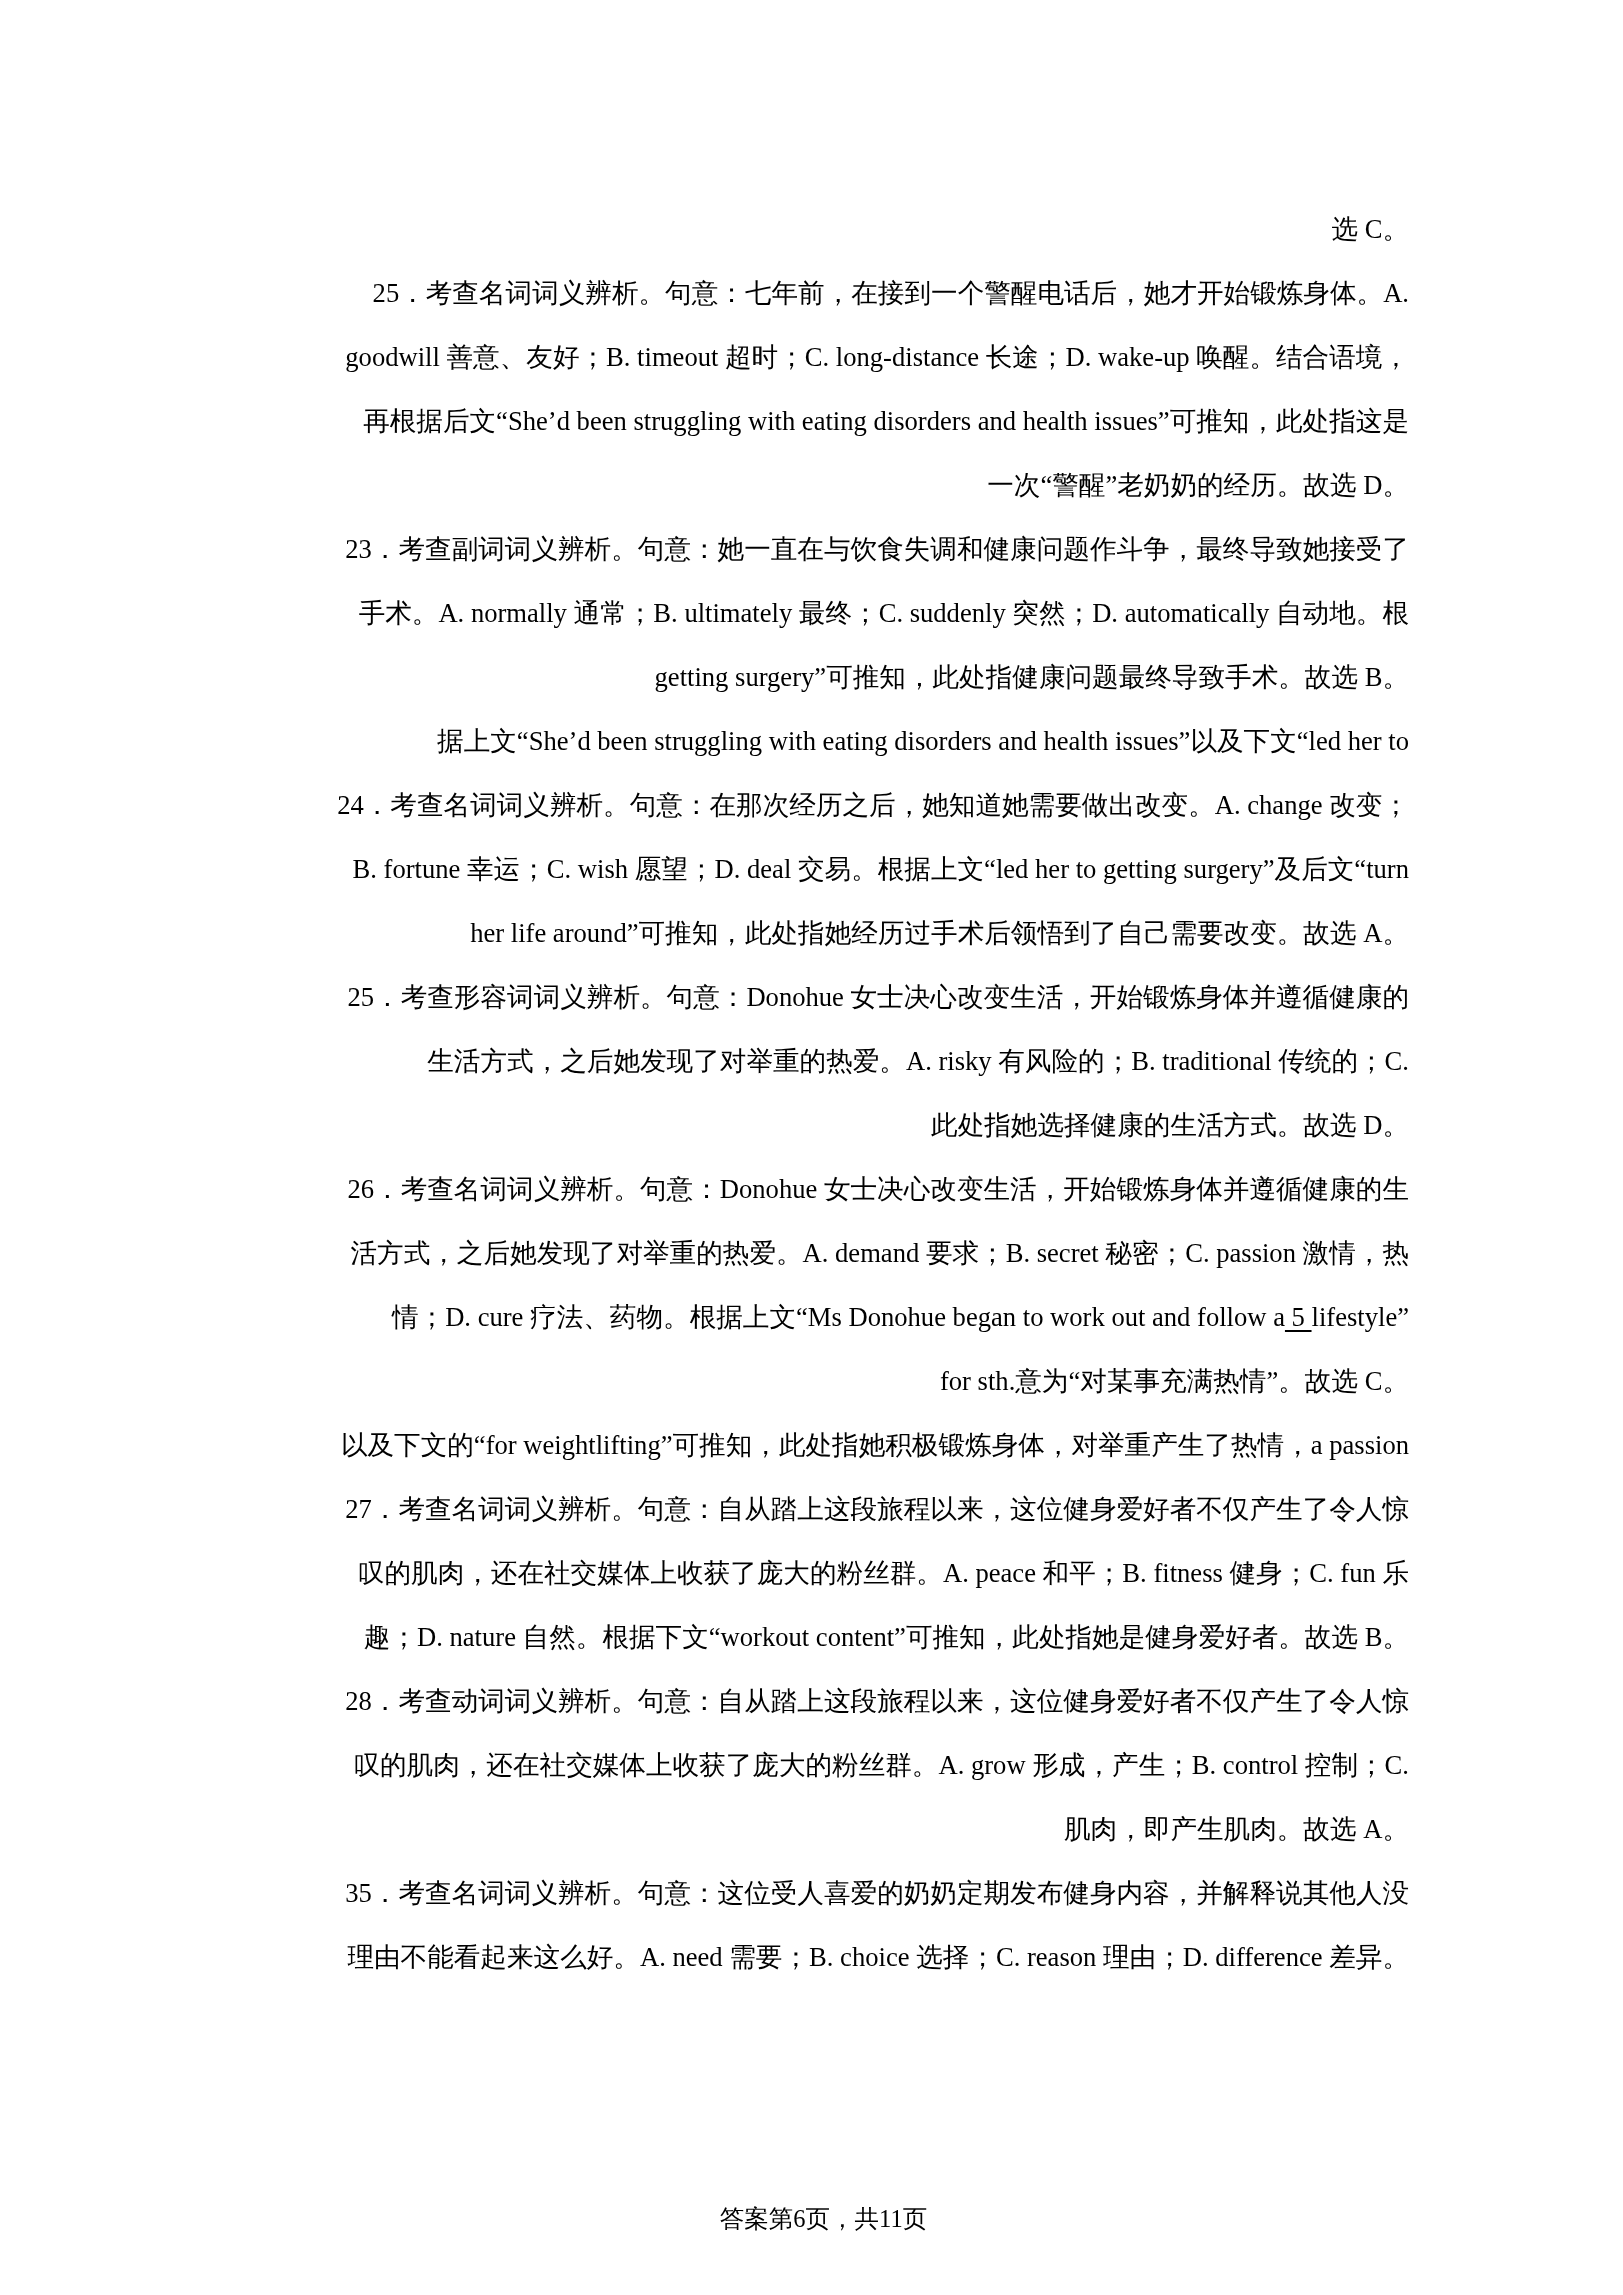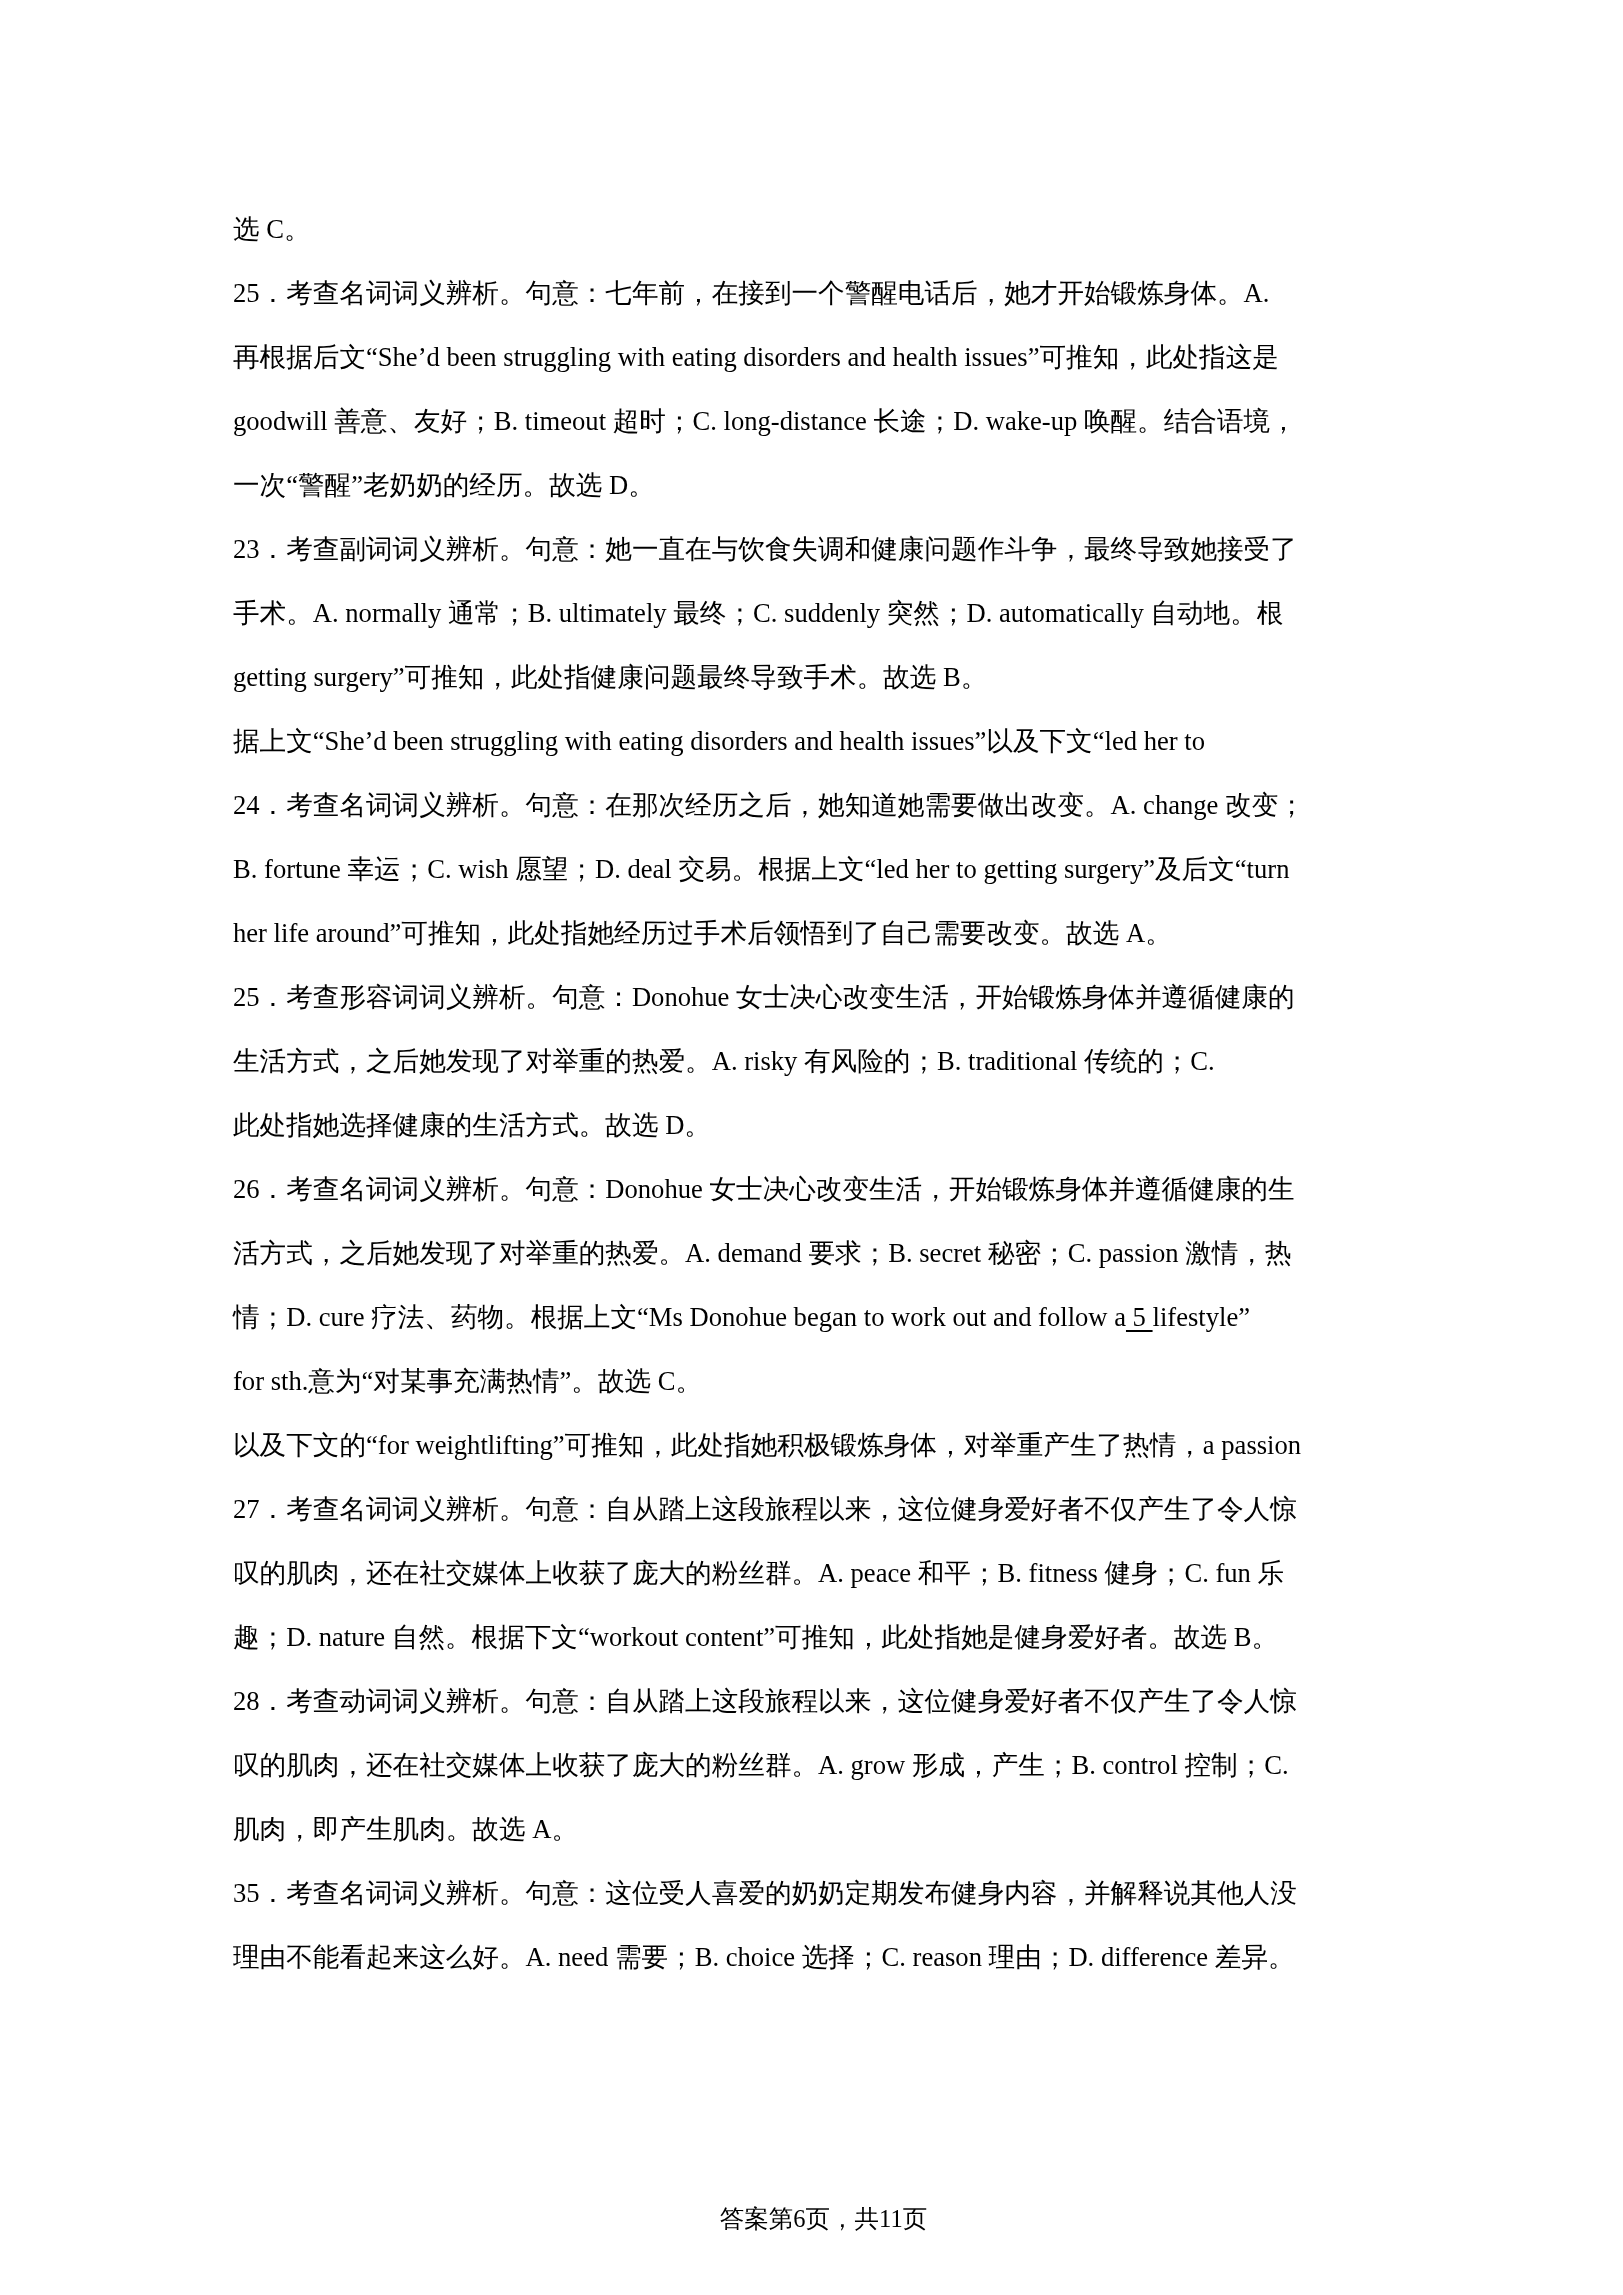--- a/index.html
+++ b/index.html
@@ -14,21 +14,21 @@
     color: #000000;
     font-family: "Liberation Serif", "DejaVu Serif", serif;
   }
   .doc {
     position: absolute;
     left: 233px;
     top: 197px;
     width: 1176px;
     font-size: 26.6px;
     line-height: 64px;
-    text-align: left;
+    text-align: right;
   }
   .line {
     white-space: nowrap;
   }
   .blank {
     text-decoration: underline;
     text-underline-offset: 4.1px;
   }
   .footer {
     position: absolute;
@@ -39,22 +39,22 @@
     font-size: 24.5px;
     line-height: 41px;
   }
 </style>
 </head>
 <body>
 
 <div class="doc">
   <div class="line">选 C。</div>
   <div class="line">25．考查名词词义辨析。句意：七年前，在接到一个警醒电话后，她才开始锻炼身体。A.</div>
+  <div class="line">goodwill 善意、友好；B. timeout 超时；C. long-distance 长途；D. wake-up 唤醒。结合语境，</div>
   <div class="line">再根据后文“She’d been struggling with eating disorders and health issues”可推知，此处指这是</div>
-  <div class="line">goodwill 善意、友好；B. timeout 超时；C. long-distance 长途；D. wake-up 唤醒。结合语境，</div>
   <div class="line">一次“警醒”老奶奶的经历。故选 D。</div>
   <div class="line">23．考查副词词义辨析。句意：她一直在与饮食失调和健康问题作斗争，最终导致她接受了</div>
   <div class="line">手术。A. normally 通常；B. ultimately 最终；C. suddenly 突然；D. automatically 自动地。根</div>
   <div class="line">getting surgery”可推知，此处指健康问题最终导致手术。故选 B。</div>
   <div class="line">据上文“She’d been struggling with eating disorders and health issues”以及下文“led her to</div>
   <div class="line">24．考查名词词义辨析。句意：在那次经历之后，她知道她需要做出改变。A. change 改变；</div>
   <div class="line">B. fortune 幸运；C. wish 愿望；D. deal 交易。根据上文“led her to getting surgery”及后文“turn</div>
   <div class="line">her life around”可推知，此处指她经历过手术后领悟到了自己需要改变。故选 A。</div>
   <div class="line">25．考查形容词词义辨析。句意：Donohue 女士决心改变生活，开始锻炼身体并遵循健康的</div>
   <div class="line">生活方式，之后她发现了对举重的热爱。A. risky 有风险的；B. traditional 传统的；C.</div>

